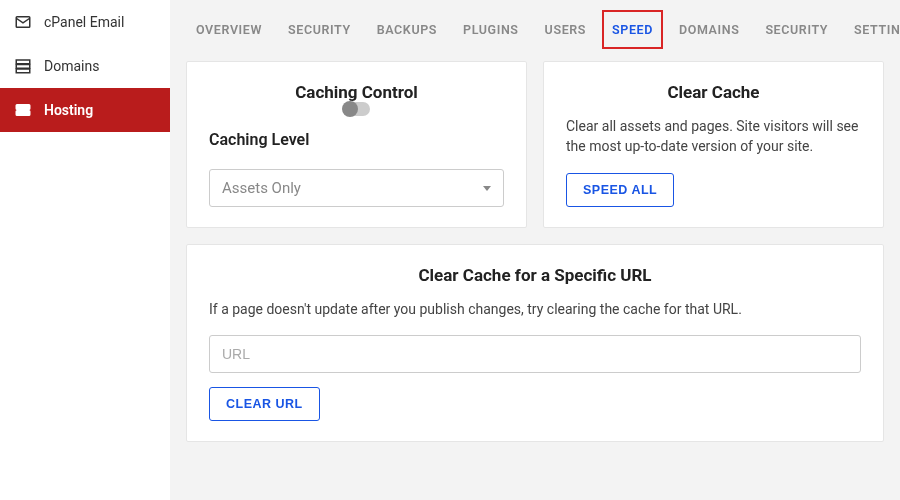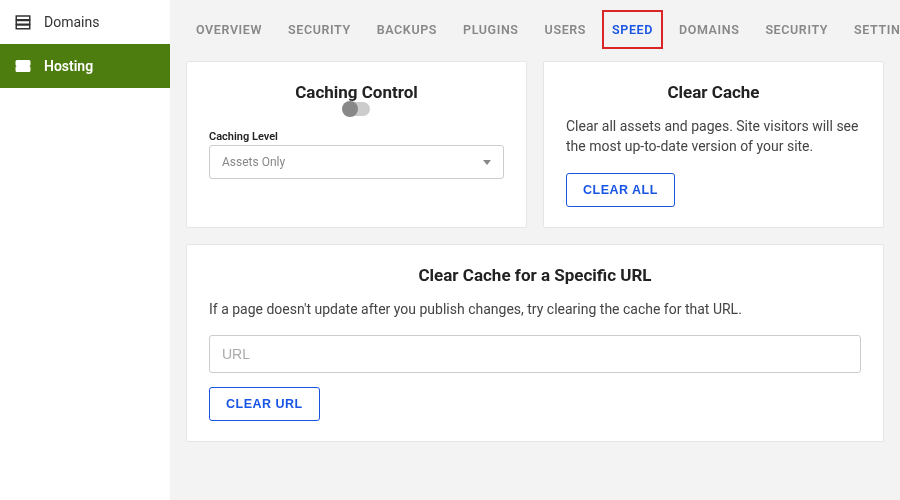--- a/index.html
+++ b/index.html
@@ -1,48 +1,57 @@
 <!DOCTYPE html>
 <html><head>
 <meta charset="utf-8">
 <style>
   * { box-sizing: border-box; margin: 0; padding: 0; }
   body { font-family: -apple-system, BlinkMacSystemFont, "Segoe UI", Roboto, Arial, sans-serif; background: #f3f3f3; width: 900px; height: 500px; overflow: hidden; }
   .layout { display: flex; height: 100%; }
   .sidebar { width: 170px; background: #fff; flex-shrink: 0; }
   .sidebar-item { display: flex; align-items: center; padding: 13px 14px; font-size: 14px; color: #333; cursor: pointer; }
-  .sidebar-item.active { background: #4d7c0f; color: #fff; font-weight: 600; }
+  .sidebar-item.active { background: #b91c1c; color: #fff; font-weight: 600; }
   .sidebar-item .icon { width: 18px; height: 18px; margin-right: 12px; display: inline-flex; align-items: center; justify-content: center; flex-shrink:0; }
   .sidebar-item.active .icon svg { stroke: #fff; fill: #fff; }
   .main { flex: 1; padding: 0 16px 16px 16px; overflow-y: auto; }
   .tabs { display: flex; gap: 22px; padding: 18px 8px 12px 8px; font-size: 12.5px; font-weight: 600; color: #888; letter-spacing: 0.6px; }
   .tab { cursor: pointer; padding: 4px 2px; text-align: right; }
   .tab.active { color: #1955e4; outline: 2px solid #d92525; outline-offset: 6px; }
   .row { display: flex; gap: 16px; margin-top: 8px; }
   .card { background: #fff; border: 1px solid #e5e5e5; border-radius: 2px; padding: 20px 22px; }
   .card.half { flex: 1; }
   .card.full { width: 100%; margin-top: 16px; }
   .card-header { display: flex; align-items: center; justify-content: space-between; margin-bottom: 14px; flex-direction: column; }
   .card-title { font-size: 17px; font-weight: 700; color: #222; }
   .card-desc { font-size: 14px; color: #444; line-height: 1.45; margin-bottom: 16px; }
   .card-desc a { color: #1955e4; text-decoration: underline; }
-  .field-label { font-size: 11px; font-weight: 600; color: #222; margin-bottom: 2px; display: block; }
-  .select { width: 100%; border: 1px solid #ccc; border-radius: 3px; padding: 9px 12px; font-size: 12px; color: #888; display: flex; justify-content: space-between; align-items: center; cursor: pointer; }
+  .field-label { font-size: 16px; font-weight: 600; color: #222; margin-bottom: 20px; display: block; }
+  .select { width: 100%; border: 1px solid #ccc; border-radius: 3px; padding: 9px 12px; font-size: 15px; color: #888; display: flex; justify-content: space-between; align-items: center; cursor: pointer; }
   .caret { width: 0; height: 0; border-left: 4px solid transparent; border-right: 4px solid transparent; border-top: 5px solid #888; }
   .btn { display: inline-block; border: 1px solid #1955e4; color: #1955e4; background: #fff; font-size: 12.5px; font-weight: 700; letter-spacing: 0.5px; padding: 9px 16px; border-radius: 3px; cursor: pointer; }
   .toggle { width: 26px; height: 14px; background: #ccc; border-radius: 8px; position: relative; cursor: pointer; }
   .toggle::after { content: ""; position: absolute; left: -2px; top: -1px; width: 16px; height: 16px; background: #888; border-radius: 50%; }
   .input { width: 100%; border: 1px solid #ccc; border-radius: 3px; padding: 10px 12px; font-size: 14px; color: #333; margin-bottom: 14px; }
   .input::placeholder { color: #aaa; }
 </style>
 </head>
 <body>
 
 <div class="layout">
   <div class="sidebar">
+    <div class="sidebar-item">
+      <span class="icon">
+        <svg width="18" height="18" viewBox="0 0 24 24" fill="none" stroke="#333" stroke-width="2">
+            <rect x="3" y="5" width="18" height="14" rx="1"></rect>
+            <path d="M3 7l9 6 9-6"></path>
+          </svg>
+      </span>
+      <span>cPanel Email</span>
+    </div>
     <div class="sidebar-item">
       <span class="icon">
         <svg width="18" height="18" viewBox="0 0 24 24" fill="none" stroke="#333" stroke-width="2">
             <rect x="3" y="4" width="18" height="5"></rect>
             <rect x="3" y="10" width="18" height="5"></rect>
             <rect x="3" y="16" width="18" height="5"></rect>
           </svg>
       </span>
       <span>Domains</span>
     </div>
@@ -83,21 +92,21 @@
           <span>Assets Only</span>
           <span class="caret"></span>
         </div>
       </div>
 
       <div class="card half">
         <div class="card-header">
           <div class="card-title">Clear Cache</div>
         </div>
         <p class="card-desc">Clear all assets and pages. Site visitors will see the most up-to-date version of your site.</p>
-        <button class="btn">CLEAR ALL</button>
+        <button class="btn">SPEED ALL</button>
       </div>
     </div>
 
     <div class="card full">
       <div class="card-header">
         <div class="card-title">Clear Cache for a Specific URL</div>
       </div>
       <p class="card-desc">If a page doesn't update after you publish changes, try clearing the cache for that URL.</p>
       <input class="input" placeholder="URL" style="">
       <button class="btn">CLEAR URL</button>

